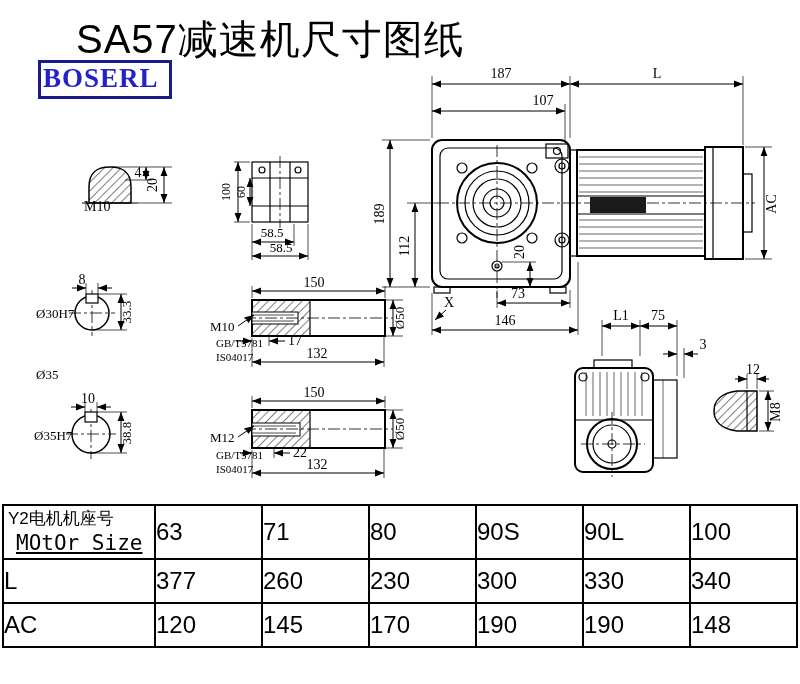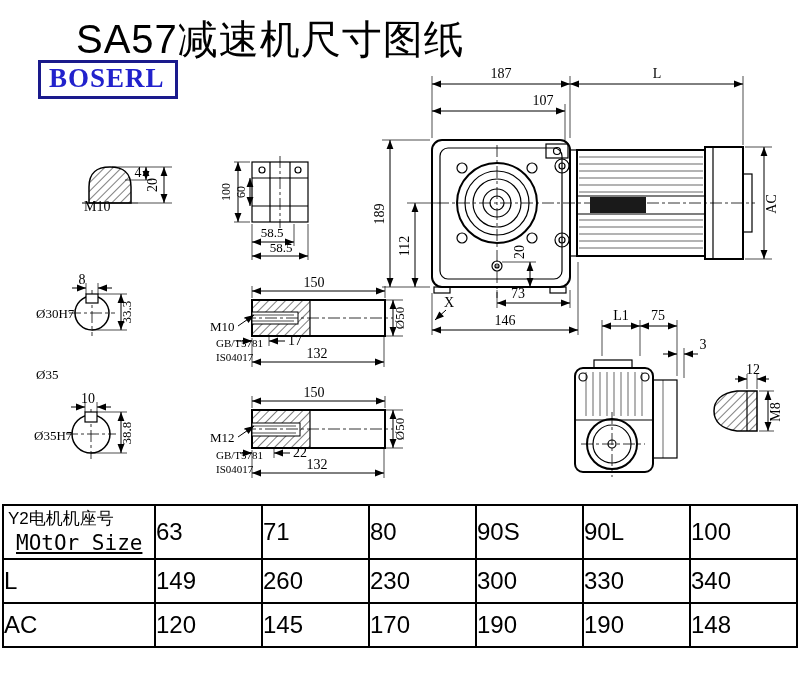--- a/index.html
+++ b/index.html
@@ -1,19 +1,19 @@
 <!DOCTYPE html>
 <html><head>
 <meta charset="utf-8">
 <style>
   * { margin:0; padding:0; box-sizing:border-box; }
   html,body { width:800px; height:684px; background:#fff; font-family:"Liberation Sans",sans-serif; }
   .page { position:relative; width:800px; height:684px; background:#fff; overflow:hidden; }
   .title { position:absolute; left:38px; top:12px; font-size:40px; font-weight:normal; color:#000; letter-spacing:1px; white-space:nowrap;margin-left:38px; }
-  .logo { position:absolute; left:38px; top:60px; border:3px solid #1a1a8c; padding:0 10px 2px 8px; background:#fff; }
+  .logo { position:absolute; left:38px; top:60px; border:3px solid #1a1a8c; padding:0 10px 2px 2px; background:#fff; }
   .logo-text { font-family:"Liberation Serif",serif; font-size:27px; font-weight:bold; color:#2222cc; letter-spacing:1px; }
   svg.drawing { position:absolute; left:0; top:0; }
 
   
   .ol  { fill:none; stroke:#000; stroke-width:2; }
   .ol15{ fill:none; stroke:#000; stroke-width:1.5; }
   .ol1 { fill:none; stroke:#000; stroke-width:1.2; }
   .fin { stroke:#000; stroke-width:0.6; }
   .thin{ stroke:#000; stroke-width:0.7; }
   .dim { stroke:#000; stroke-width:1; fill:none; }
@@ -334,21 +334,21 @@
         </td>
         <td>63</td>
         <td>71</td>
         <td>80</td>
         <td>90S</td>
         <td>90L</td>
         <td>100</td>
       </tr>
       <tr>
         <td class="rowlabel">L</td>
-        <td>149</td>
+        <td>377</td>
         <td>260</td>
         <td>230</td>
         <td>300</td>
         <td>330</td>
         <td>340</td>
       </tr>
       <tr>
         <td class="rowlabel">AC</td>
         <td>120</td>
         <td>145</td>

